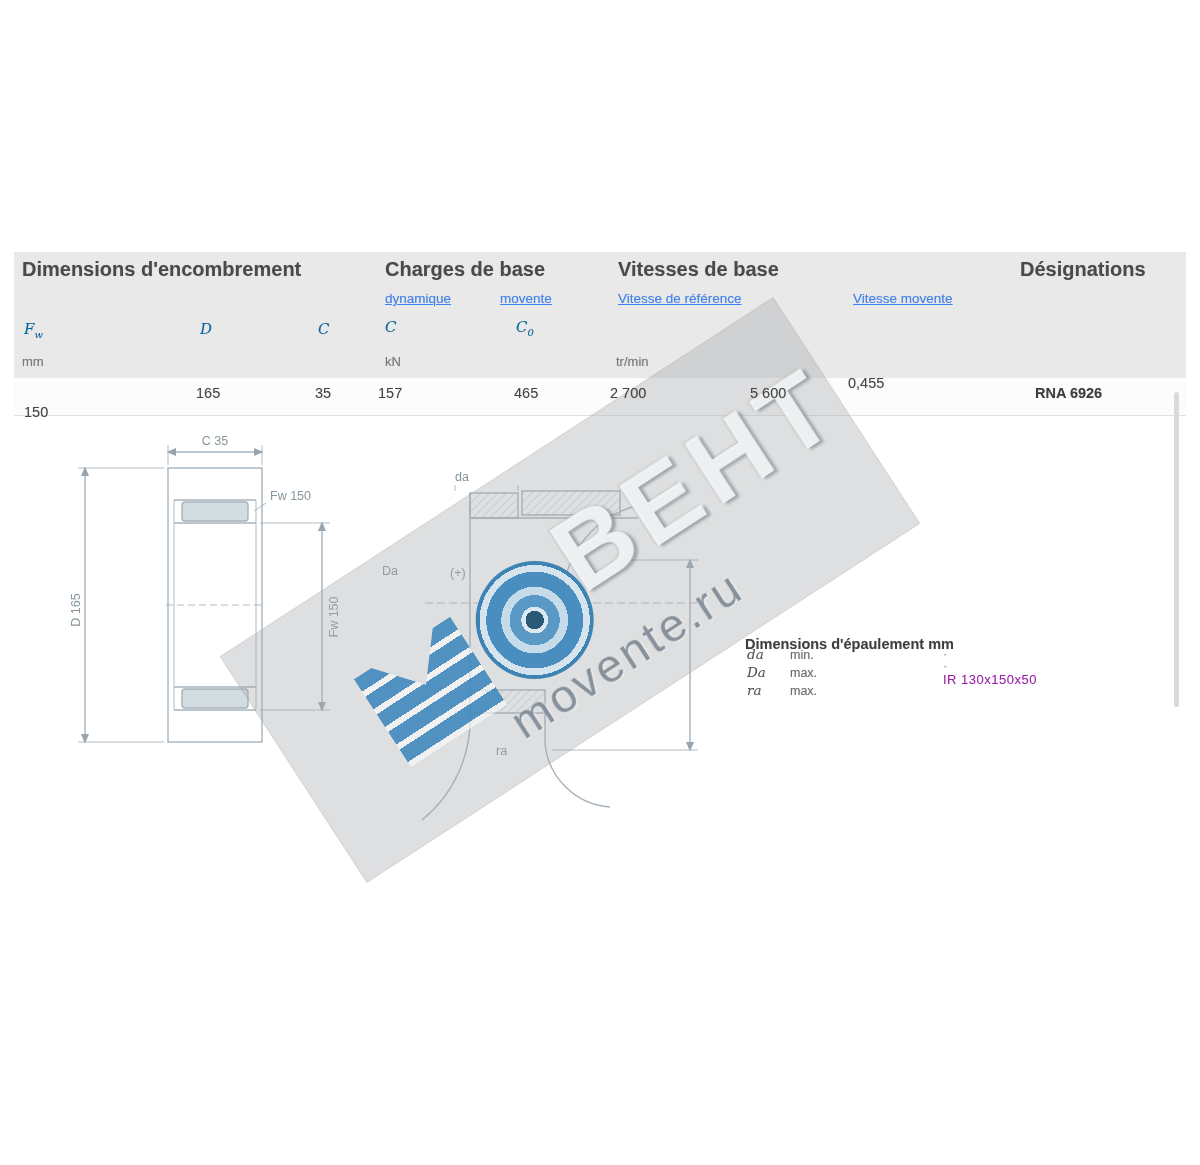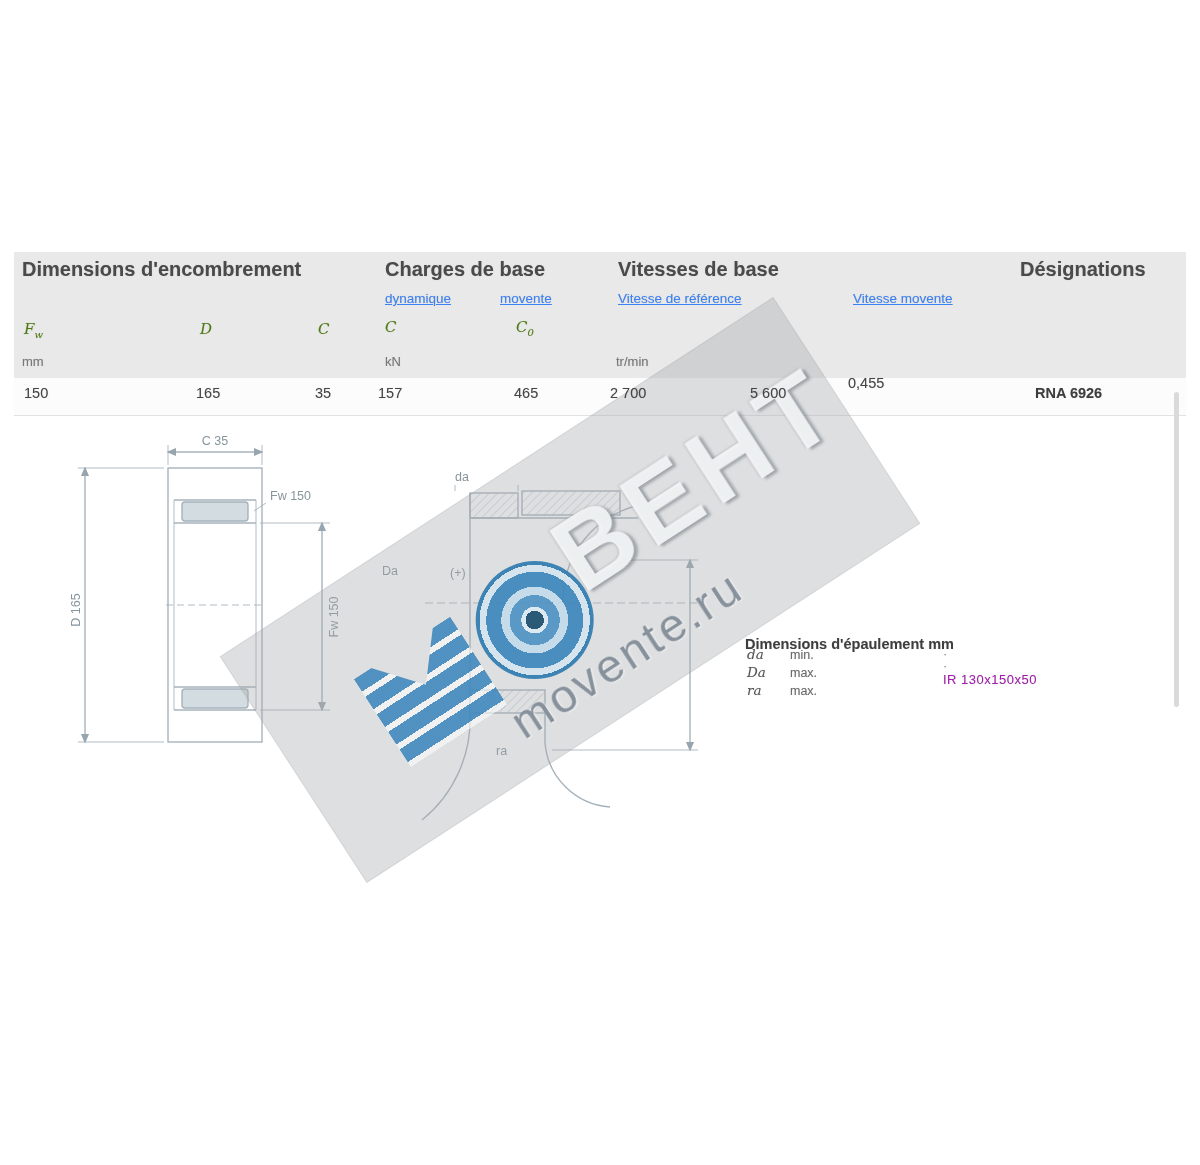--- a/index.html
+++ b/index.html
@@ -9,21 +9,21 @@
   .hdr-band{position:absolute;left:14px;right:14px;top:252px;height:126px;background:#e9e9e9;z-index:0;}
   .row-band{position:absolute;left:14px;right:14px;top:378px;height:37px;background:#fcfcfc;
             border-bottom:1px solid #e2e2e2;z-index:0;}
   .vbar{position:absolute;left:1174px;top:392px;width:5px;height:315px;background:#dadada;
         border-radius:3px;z-index:4;}
   
   .t{position:absolute;white-space:nowrap;z-index:3;color:#4c4c4c;
      text-shadow:0 0 1px rgba(90,90,90,.30);}
   .gh{font-size:20px;font-weight:bold;color:#4a4a4a;}
   .sh{font-size:13.5px;color:#3b82f6;text-decoration:underline;}
-  .sym{font-size:15px;color:#4d7c0f;font-family:"DejaVu Serif",serif;}
+  .sym{font-size:15px;color:#0369a1;font-family:"DejaVu Serif",serif;}
   .sym i{font-style:italic;}
   .sym sub{font-size:10px;font-style:italic;}
   .un{font-size:13px;color:#787878;}
   .val{font-size:14.5px;font-weight:500;color:#454545;}
   .desig{font-weight:600;color:#3d3d3d;}
   
   .det-h{font-size:14.5px;font-weight:bold;color:#3e3e3e;margin-top:14px;}
   .det-s{font-size:13.5px;font-family:"DejaVu Serif",serif;font-style:italic;color:#555;}
   .det-q{font-size:12.5px;color:#6a6a6a;}
   .det-v{font-size:13px;color:#909090;}
@@ -72,21 +72,21 @@
   <span class="t sym" style="left:24px;top:320px"><i>F</i><sub>w</sub></span>
   <span class="t sym" style="left:200px;top:320px"><i>D</i></span>
   <span class="t sym" style="left:318px;top:320px"><i>C</i></span>
   <span class="t sym" style="left:385px;top:318px"><i>C</i></span>
   <span class="t sym" style="left:516px;top:318px"><i>C</i><sub>0</sub></span>
 
   <span class="t un" style="left:22px;top:354px">mm</span>
   <span class="t un" style="left:385px;top:354px">kN</span>
   <span class="t un" style="left:616px;top:354px">tr/min</span>
 
-  <span class="t val" style="left:24px;top:385px">150</span>
+  <span class="t val" style="left:24px;top:404px">150</span>
   <span class="t val" style="left:196px;top:385px">165</span>
   <span class="t val" style="left:315px;top:385px">35</span>
   <span class="t val" style="left:378px;top:385px">157</span>
   <span class="t val" style="left:514px;top:385px">465</span>
   <span class="t val" style="left:610px;top:385px">2 700</span>
   <span class="t val" style="left:750px;top:385px">5 600</span>
   <span class="t val" style="left:848px;top:375px">0,455</span>
   <span class="t val desig" style="left:1035px;top:385px">RNA 6926</span>
 
   <svg class="drw" style="left:70px;top:425px" width="300" height="335" viewBox="0 0 300 335">

